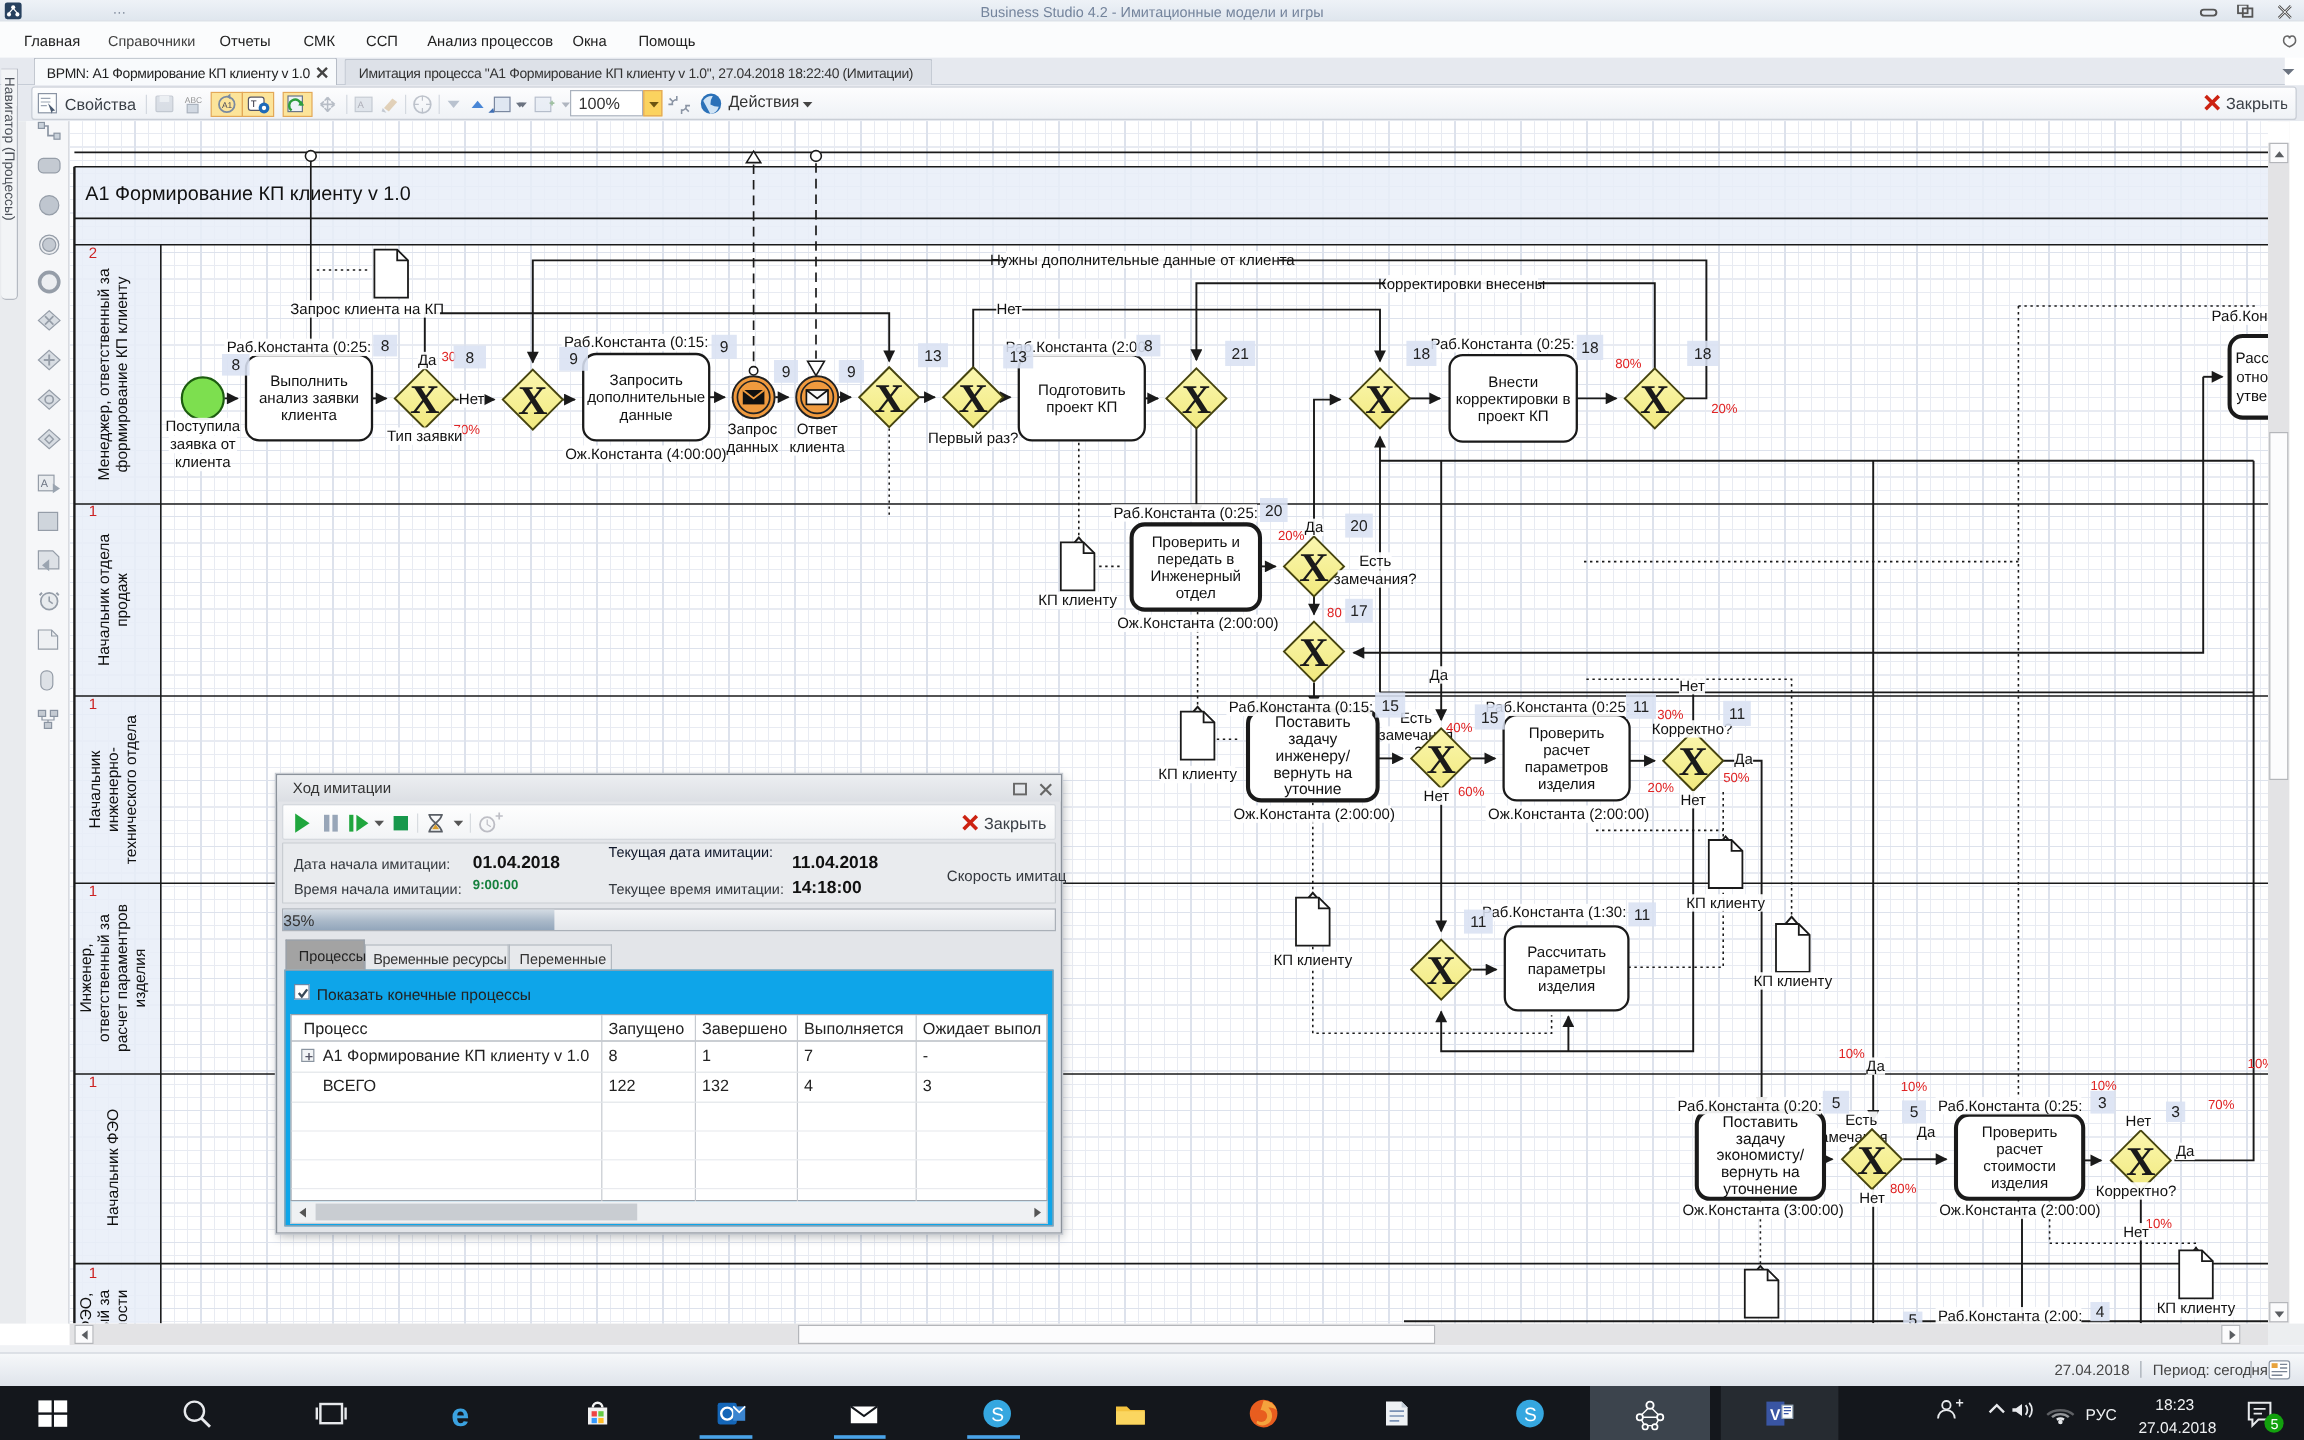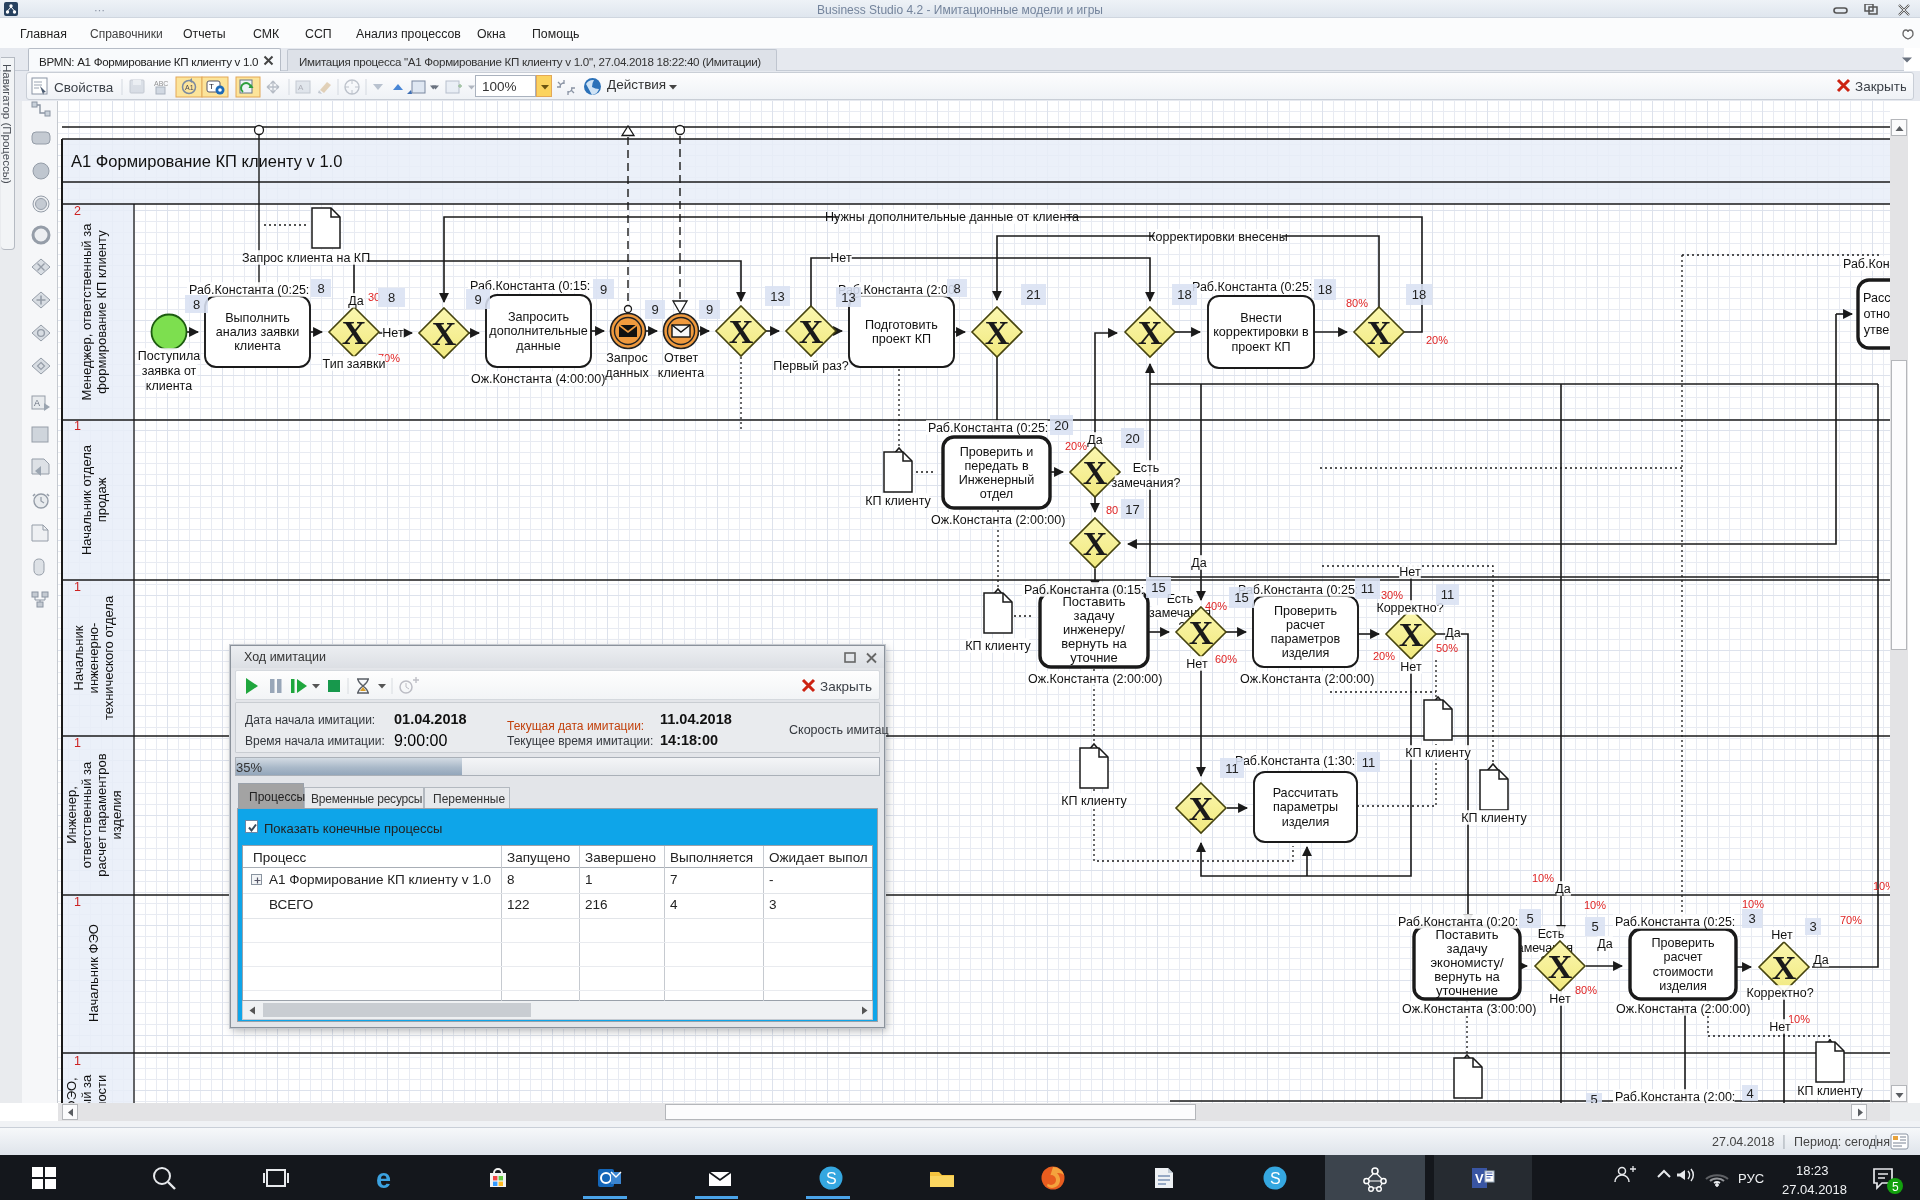--- a/index.html
+++ b/index.html
@@ -843,22 +843,22 @@
  </svg>
  <svg class="abs" style="left:565px;top:6px" width="80" height="18">
         <path d="M2 3 L13 14 M13 3 L2 14" stroke="#cc2211" stroke-width="3"></path>
         <text x="19" y="14" font-size="13.5" fill="#3a3f46" font-family="Liberation Sans, sans-serif">Закрыть</text>
       </svg>
 </div>
 <div class="abs" style="left:4px;top:56px;width:645px;height:51px;background:#e9ebee;border:1px solid #c9cdd2;border-radius:1px">
  <div class="abs" style="left:9px;top:10px;font-size:12px;color:#33373d">Дата начала имитации:</div>
  <div class="abs" style="left:158px;top:8px;font-size:14.5px;font-weight:bold;color:#111">01.04.2018</div>
  <div class="abs" style="left:9px;top:31px;font-size:12px;color:#33373d">Время начала имитации:</div>
- <div class="abs" style="left:158px;top:29px;font-size:16px;font-weight:normal;color:#000000">9:00:00</div>
- <div class="abs" style="left:271px;top:16px;font-size:12px;color:#c2410c">Текущая дата имитации:</div>
+ <div class="abs" style="left:158px;top:29px;font-size:11px;font-weight:bold;color:#15803d">9:00:00</div>
+ <div class="abs" style="left:271px;top:0;font-size:12px;color:#0f172a">Текущая дата имитации:</div>
  <div class="abs" style="left:424px;top:8px;font-size:14.5px;font-weight:bold;color:#111">11.04.2018</div>
  <div class="abs" style="left:271px;top:31px;font-size:12px;color:#33373d">Текущее время имитации:</div>
  <div class="abs" style="left:424px;top:29px;font-size:14.5px;font-weight:bold;color:#111">14:18:00</div>
  <div class="abs" style="left:553px;top:20px;font-size:12.5px;color:#33373d;width:100px;overflow:hidden;white-space:nowrap">Скорость имитаци</div>
 </div>
 <div class="abs" style="left:4px;top:111px;width:645px;height:19px;background:linear-gradient(#f4f5f7,#e3e6ea);border:1px solid #aab0b8">
  <div class="abs" style="left:0;top:0;width:226px;height:17px;background:linear-gradient(#d3dbe3,#aab9c9 55%,#93a6bb)"></div>
  <div class="abs" style="left:0;top:2px;width:645px;text-align:left;font-size:13px;color:#333">35%</div>
 </div>
 <div class="abs" style="left:7px;top:137px;width:66px;height:25px;background:#a3a3a3;border:1px solid #9aa1aa;border-bottom:none;z-index:3">
@@ -894,21 +894,21 @@
           </svg>
         </div>
   <div class="abs" style="left:26px;top:26px;font-size:13.5px;color:#222">А1 Формирование КП клиенту v 1.0</div>
   <div class="abs" style="left:264px;top:26px;font-size:13.5px;color:#222">8</div>
   <div class="abs" style="left:342px;top:26px;font-size:13.5px;color:#222">1</div>
   <div class="abs" style="left:427px;top:26px;font-size:13.5px;color:#222">7</div>
   <div class="abs" style="left:526px;top:26px;font-size:13.5px;color:#222">-</div>
   <div class="abs" style="left:0px;top:47px;width:629px;height:1px;background:#e2e5e9"></div>
   <div class="abs" style="left:26px;top:51px;font-size:13.5px;color:#222">ВСЕГО</div>
   <div class="abs" style="left:264px;top:51px;font-size:13.5px;color:#222">122</div>
-  <div class="abs" style="left:342px;top:51px;font-size:13.5px;color:#222">216</div>
+  <div class="abs" style="left:342px;top:51px;font-size:13.5px;color:#222">132</div>
   <div class="abs" style="left:427px;top:51px;font-size:13.5px;color:#222">4</div>
   <div class="abs" style="left:526px;top:51px;font-size:13.5px;color:#222">3</div>
   <div class="abs" style="left:0px;top:72px;width:629px;height:1px;background:#e2e5e9"></div>
   <div class="abs" style="left:0px;top:96px;width:629px;height:1px;background:#e9ebef"></div>
   <div class="abs" style="left:0px;top:120px;width:629px;height:1px;background:#e9ebef"></div>
   <div class="abs" style="left:0px;top:144px;width:629px;height:1px;background:#e9ebef"></div>
  </div>
  <div class="abs" style="left:4px;top:192px;width:631px;height:19px;background:#eff1f3;border:1px solid #c6cad0;border-top:none">
   <svg class="abs" style="left:5px;top:5px" width="8" height="9">
           <path d="M7 0.5 L1.5 4.5 L7 8.5 Z" fill="#555"></path>

